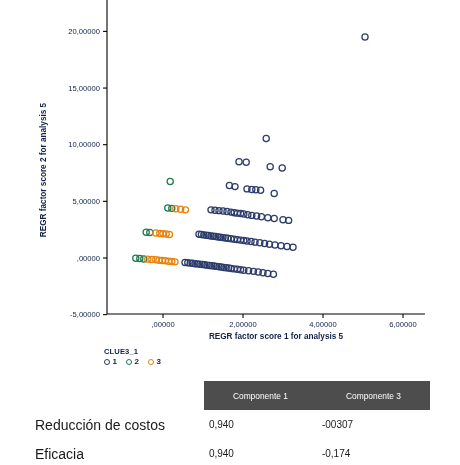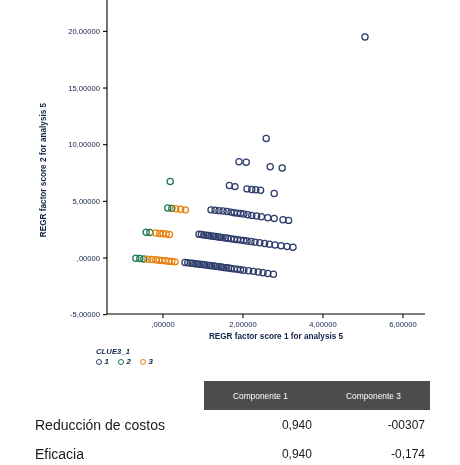--- a/index.html
+++ b/index.html
@@ -49,25 +49,24 @@
     stroke-width: 1.1;
   }
   .pt {
     fill: none;
     stroke-width: 1.25;
   }
 
   
   #legend {
     position: absolute;
-    left: 96px;
+    left: 104px;
     top: 347px;
     font-size: 7.6px;
     color: #12214a;
-    font-style: italic;
   }
   #legend .legend-title {
     font-weight: bold;
     font-size: 7.6px;
     letter-spacing: 0.1px;
     margin-bottom: 1px;
     color: #12214a;
   }
   #legend .legend-items {
     display: flex;
@@ -137,22 +136,22 @@
     border-bottom: 0.9px solid #1a1a1a;
   }
   .data-row.last td { border-bottom: 1.3px solid #1a1a1a; }
 
   .cell-label {
     padding-left: 4px;
     text-align: left;
     font-size: 14px;
   }
   .cell-num {
-    text-align: right;
-    font-size: 12px;
+    text-align: left;
+    font-size: 10px;
   }
 </style>
 </head>
 <body>
 
 <div id="chart-panel">
   <svg id="plot-svg" width="460" height="378">
     <g id="svg-content">
         <line x1="107" y1="0" x2="107" y2="314" class="axis-line"></line>
         <line x1="107" y1="314" x2="425" y2="314" class="axis-line"></line>

